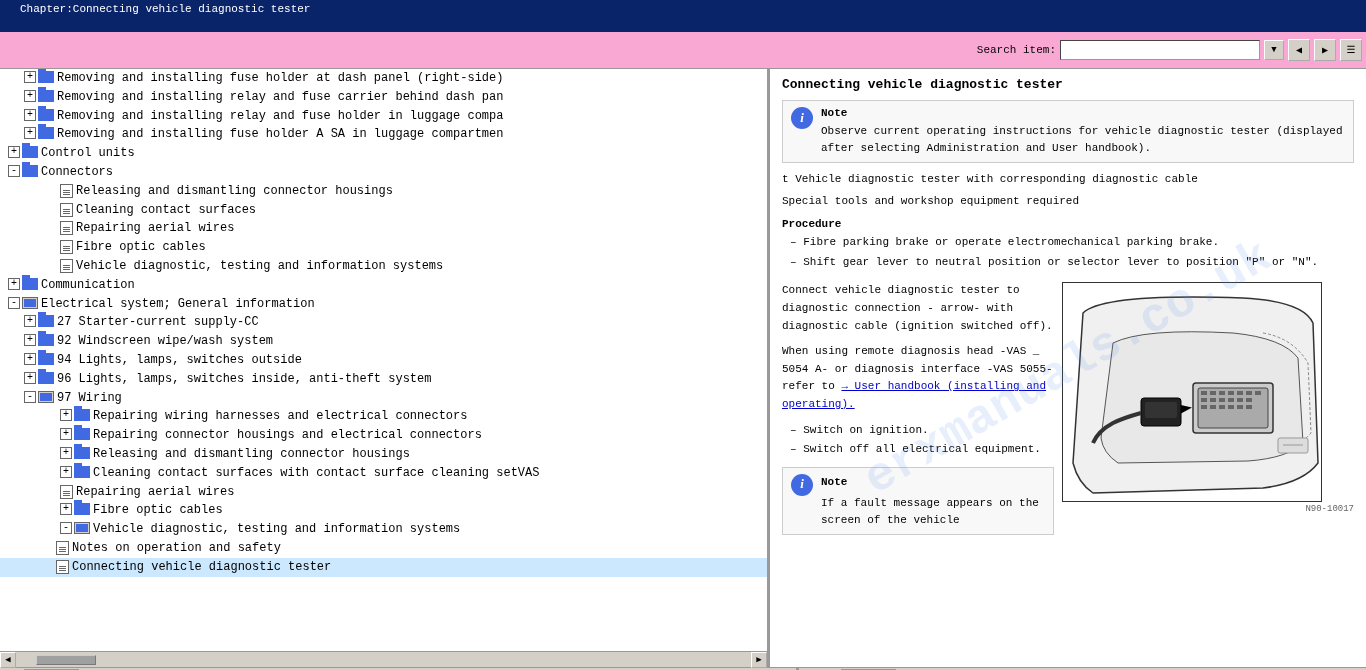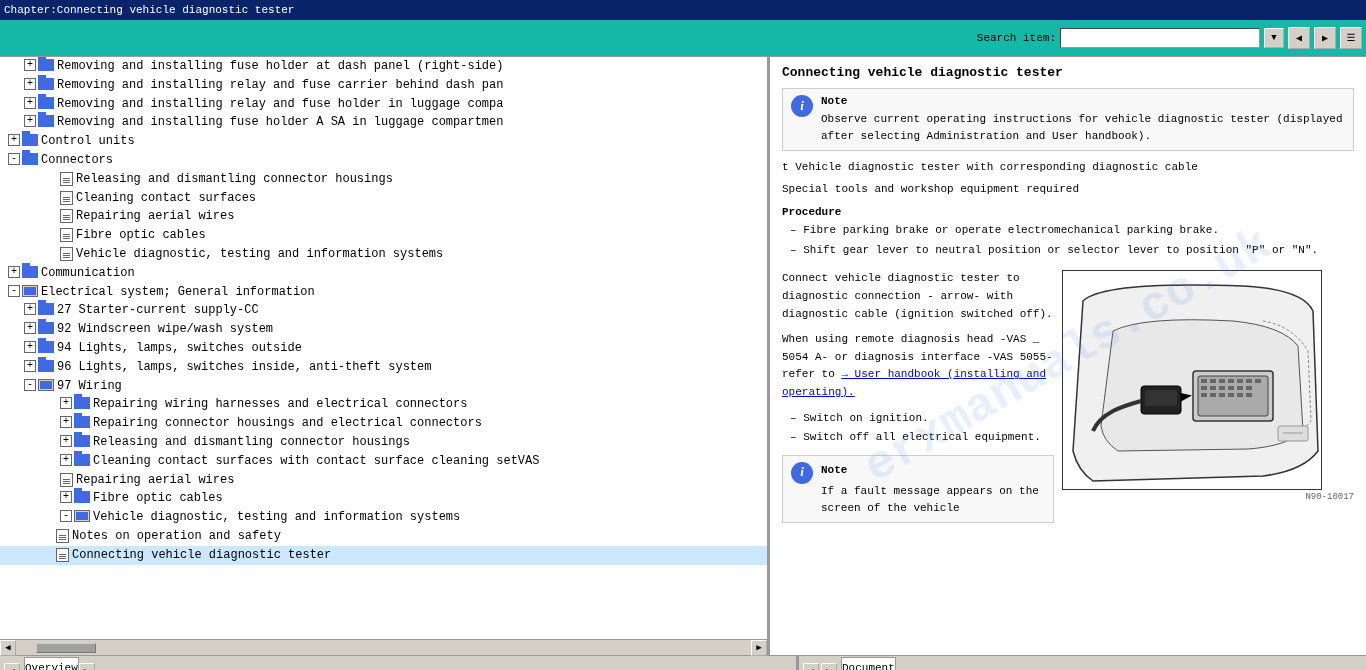--- a/index.html
+++ b/index.html
@@ -2,30 +2,29 @@
 <html><head>
   <meta charset="utf-8">
   <style>
     * { margin: 0; padding: 0; box-sizing: border-box; }
     body { font-family: 'Courier New', monospace; font-size: 12px; background: #d4d0c8; width: 1366px; height: 670px; overflow: hidden; }
     
     
     .title-bar {
       background: #0a246a;
       color: white;
-      padding: 3px 4px;
-      font-size: 11px;
-      display: flex;
-      align-items: center;
-      height: 20px;
+      padding: 3px 20px;
+      font-size: 11px;
+      display: flex;
+      height: 32px;
     }
     
     
     .toolbar {
-      background: #14b8a6;
+      background: #f9a8d4;
       border-bottom: 1px solid #999;
       display: flex;
       align-items: center;
       padding: 18px 4px;
       height: 28px;
       gap: 8px;
     }
     
     .search-area {
       display: flex;

